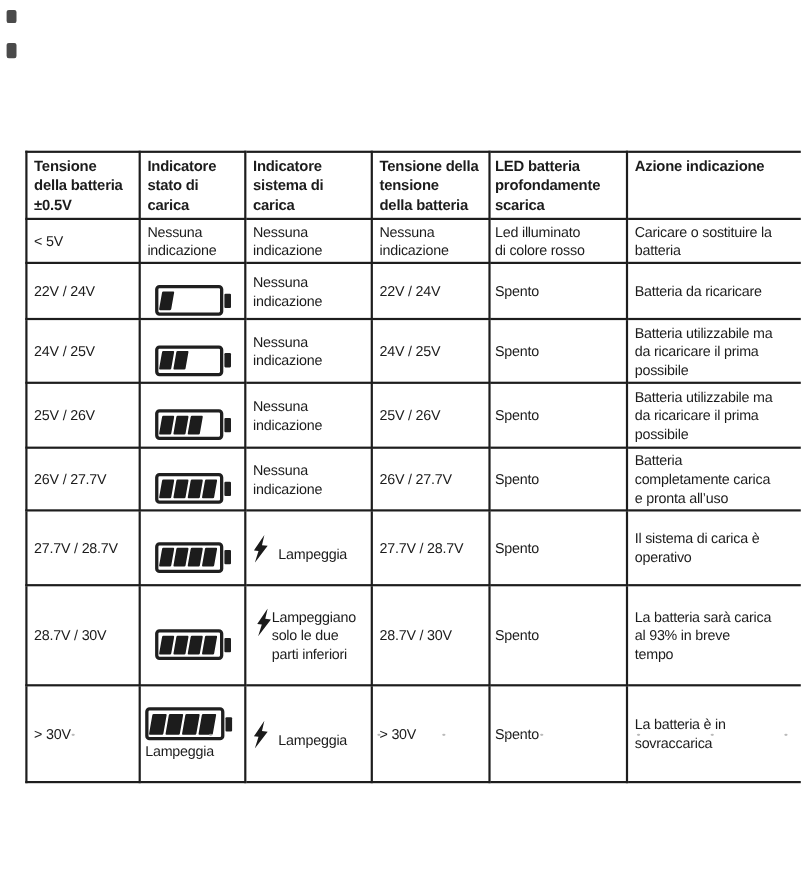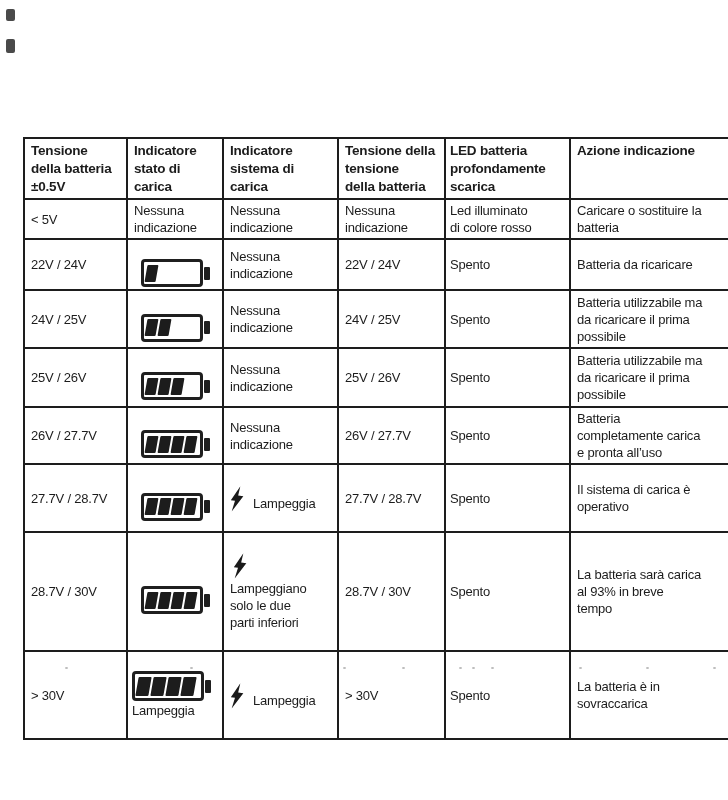--- a/index.html
+++ b/index.html
@@ -36,21 +36,21 @@
   }
   .batt-body .bar{flex:0 0 11px;height:17px;background:#1c1c1c;border-radius:1px;transform:skewX(-10deg);}
   .batt-nub{width:6px;height:13px;background:#1f1f1f;border-radius:1px;margin-left:1px;}
   .batt.big .batt-body{width:72px;height:30px;}
   .batt.big .bar{flex-basis:13px;height:19px;}
   .batt-label{display:block;margin-top:1px;text-align:left;}
   
   .bolt{fill:#1a1a1a;transform:rotate(6deg);}
   .bolt-inline{display:flex;align-items:flex-start;gap:9px;padding-top:2px;}
   .bolt-inline .lbl{margin-top:9px;}
-  .bolt-stacked{display:flex;flex-direction:column;align-items:flex-start;}
+  .bolt-stacked{display:flex;flex-direction:row;align-items:flex-start;}
   .bolt-stacked .bolt{margin:1px 0 1px 3px;}
   
   .speck{position:absolute;width:3px;height:2px;background:#a9a9a9;border-radius:50%;opacity:.8;}
 </style>
 </head>
 <body>
 
 <div class="mark mark-1"></div>
 <div class="mark mark-2"></div>
 

